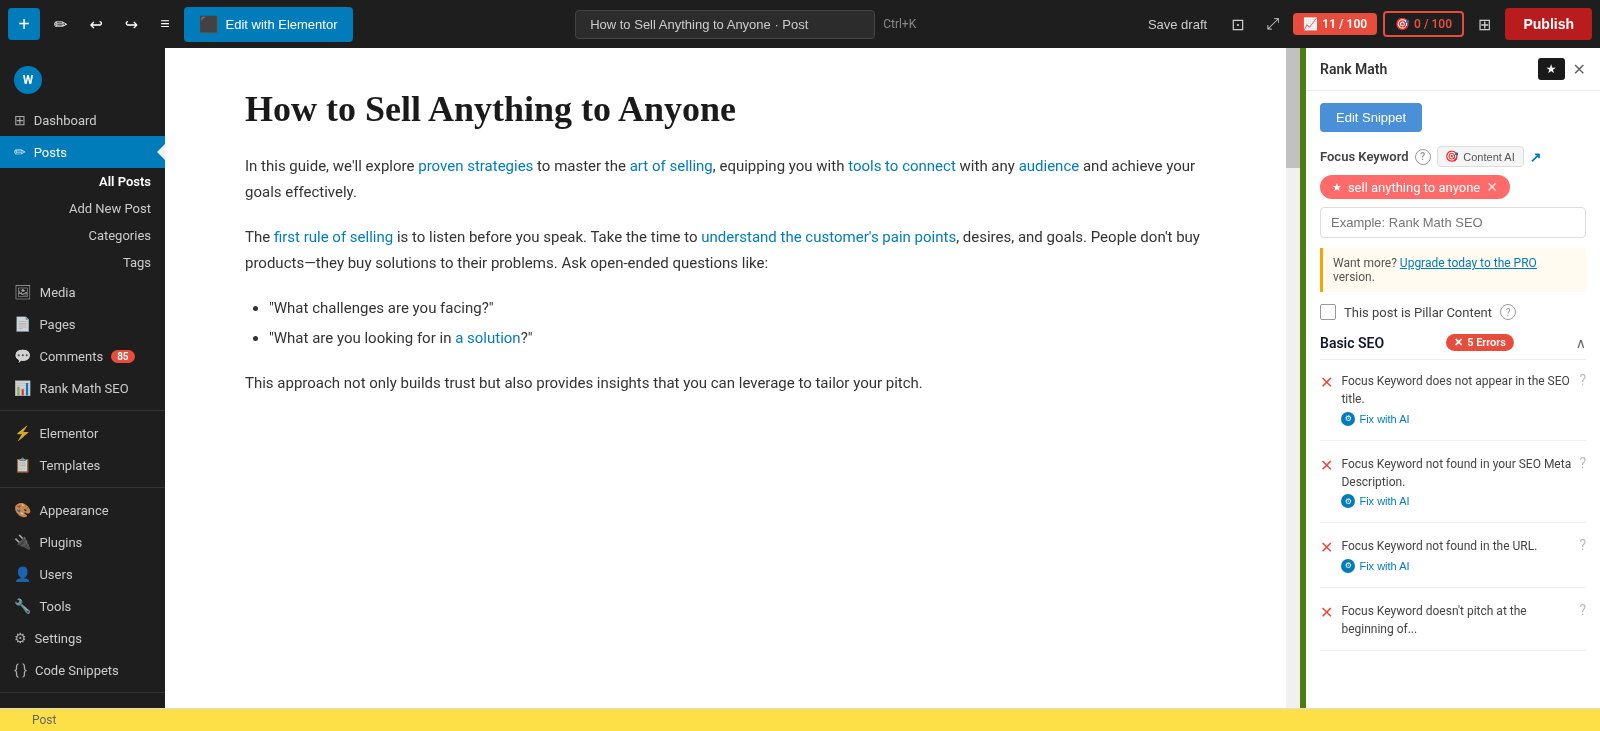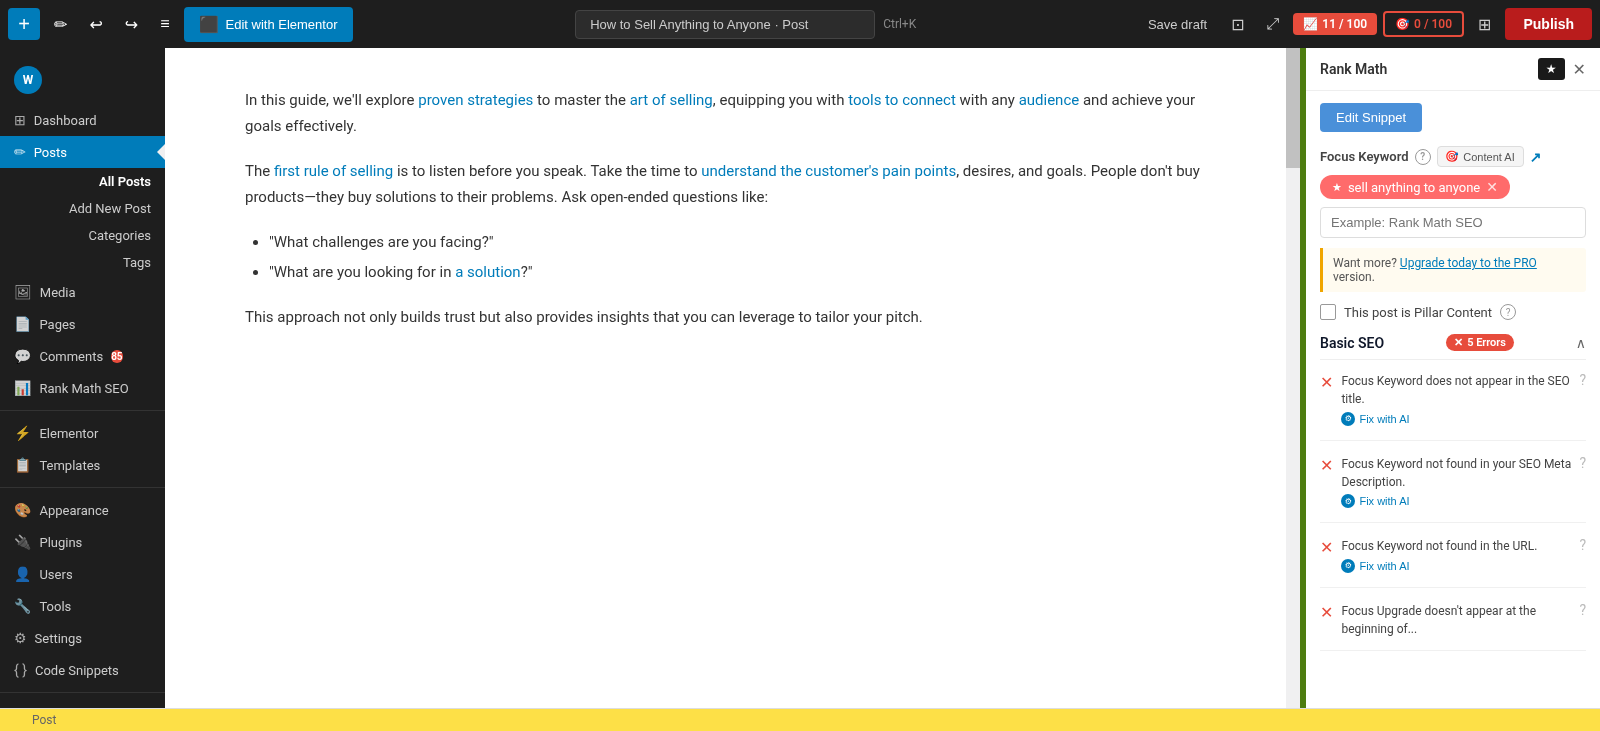--- a/index.html
+++ b/index.html
@@ -180,21 +180,21 @@
       font-size: 13px;
       cursor: pointer;
       text-decoration: none;
       text-align: right;
     }
     .sidebar-sub-item.active { color: #fff; font-weight: 600; }
     .badge {
       background: #e74c3c;
       color: #fff;
       border-radius: 10px;
-      padding: 1px 0;
+      padding: 1px 6px;
       font-size: 10px;
       font-weight: 600;
     }
     .sidebar-divider { height: 1px; background: #333; margin: 6px 0; }
     .sidebar-icon { font-size: 14px; opacity: 0.8; }
     .collapse-menu {
       padding: 8px 14px;
       color: #ccc;
       font-size: 13px;
       cursor: pointer;
@@ -603,20 +603,21 @@
       <span>◀</span>
       <span>Collapse menu</span>
     </div>
   </div>
 
   <div class="content-area">
     <div class="content-scrollbar-track">
       <div class="content-scrollbar-thumb"></div>
     </div>
 
+    <h1 class="post-content-title">How to Sell Anything to Anyone</h1>
 
 
     <p class="post-content-p">
       In this guide, we'll explore <span class="link-text">proven strategies</span> to master the <span class="link-text">art of selling</span>, equipping you with <span class="link-text">tools to connect</span> with any <span class="link-text">audience</span> and achieve your goals effectively.
     </p>
 
 
     <p class="post-content-p">
       The <span class="link-text">first rule of selling</span> is to listen before you speak. Take the time to <span class="link-text">understand the customer's pain points</span>, desires, and goals. People don't buy products—they buy solutions to their problems. Ask open-ended questions like:
     </p>
@@ -719,21 +720,21 @@
             <span class="fix-ai-icon">⚙</span>
             <span>Fix with AI</span>
           </button>
         </div>
         <span class="help-icon">?</span>
       </div>
 
       <div class="seo-error-item">
         <span class="error-icon">✕</span>
         <div class="error-text">
-          <span>Focus Upgrade doesn't appear at the beginning of...</span>
+          <span>Focus Keyword doesn't pitch at the beginning of...</span>
         </div>
         <span class="help-icon">?</span>
       </div>
 
     </div>
   </div>
 </div>
 
 <div class="status-bar">
   <span>Post</span>

